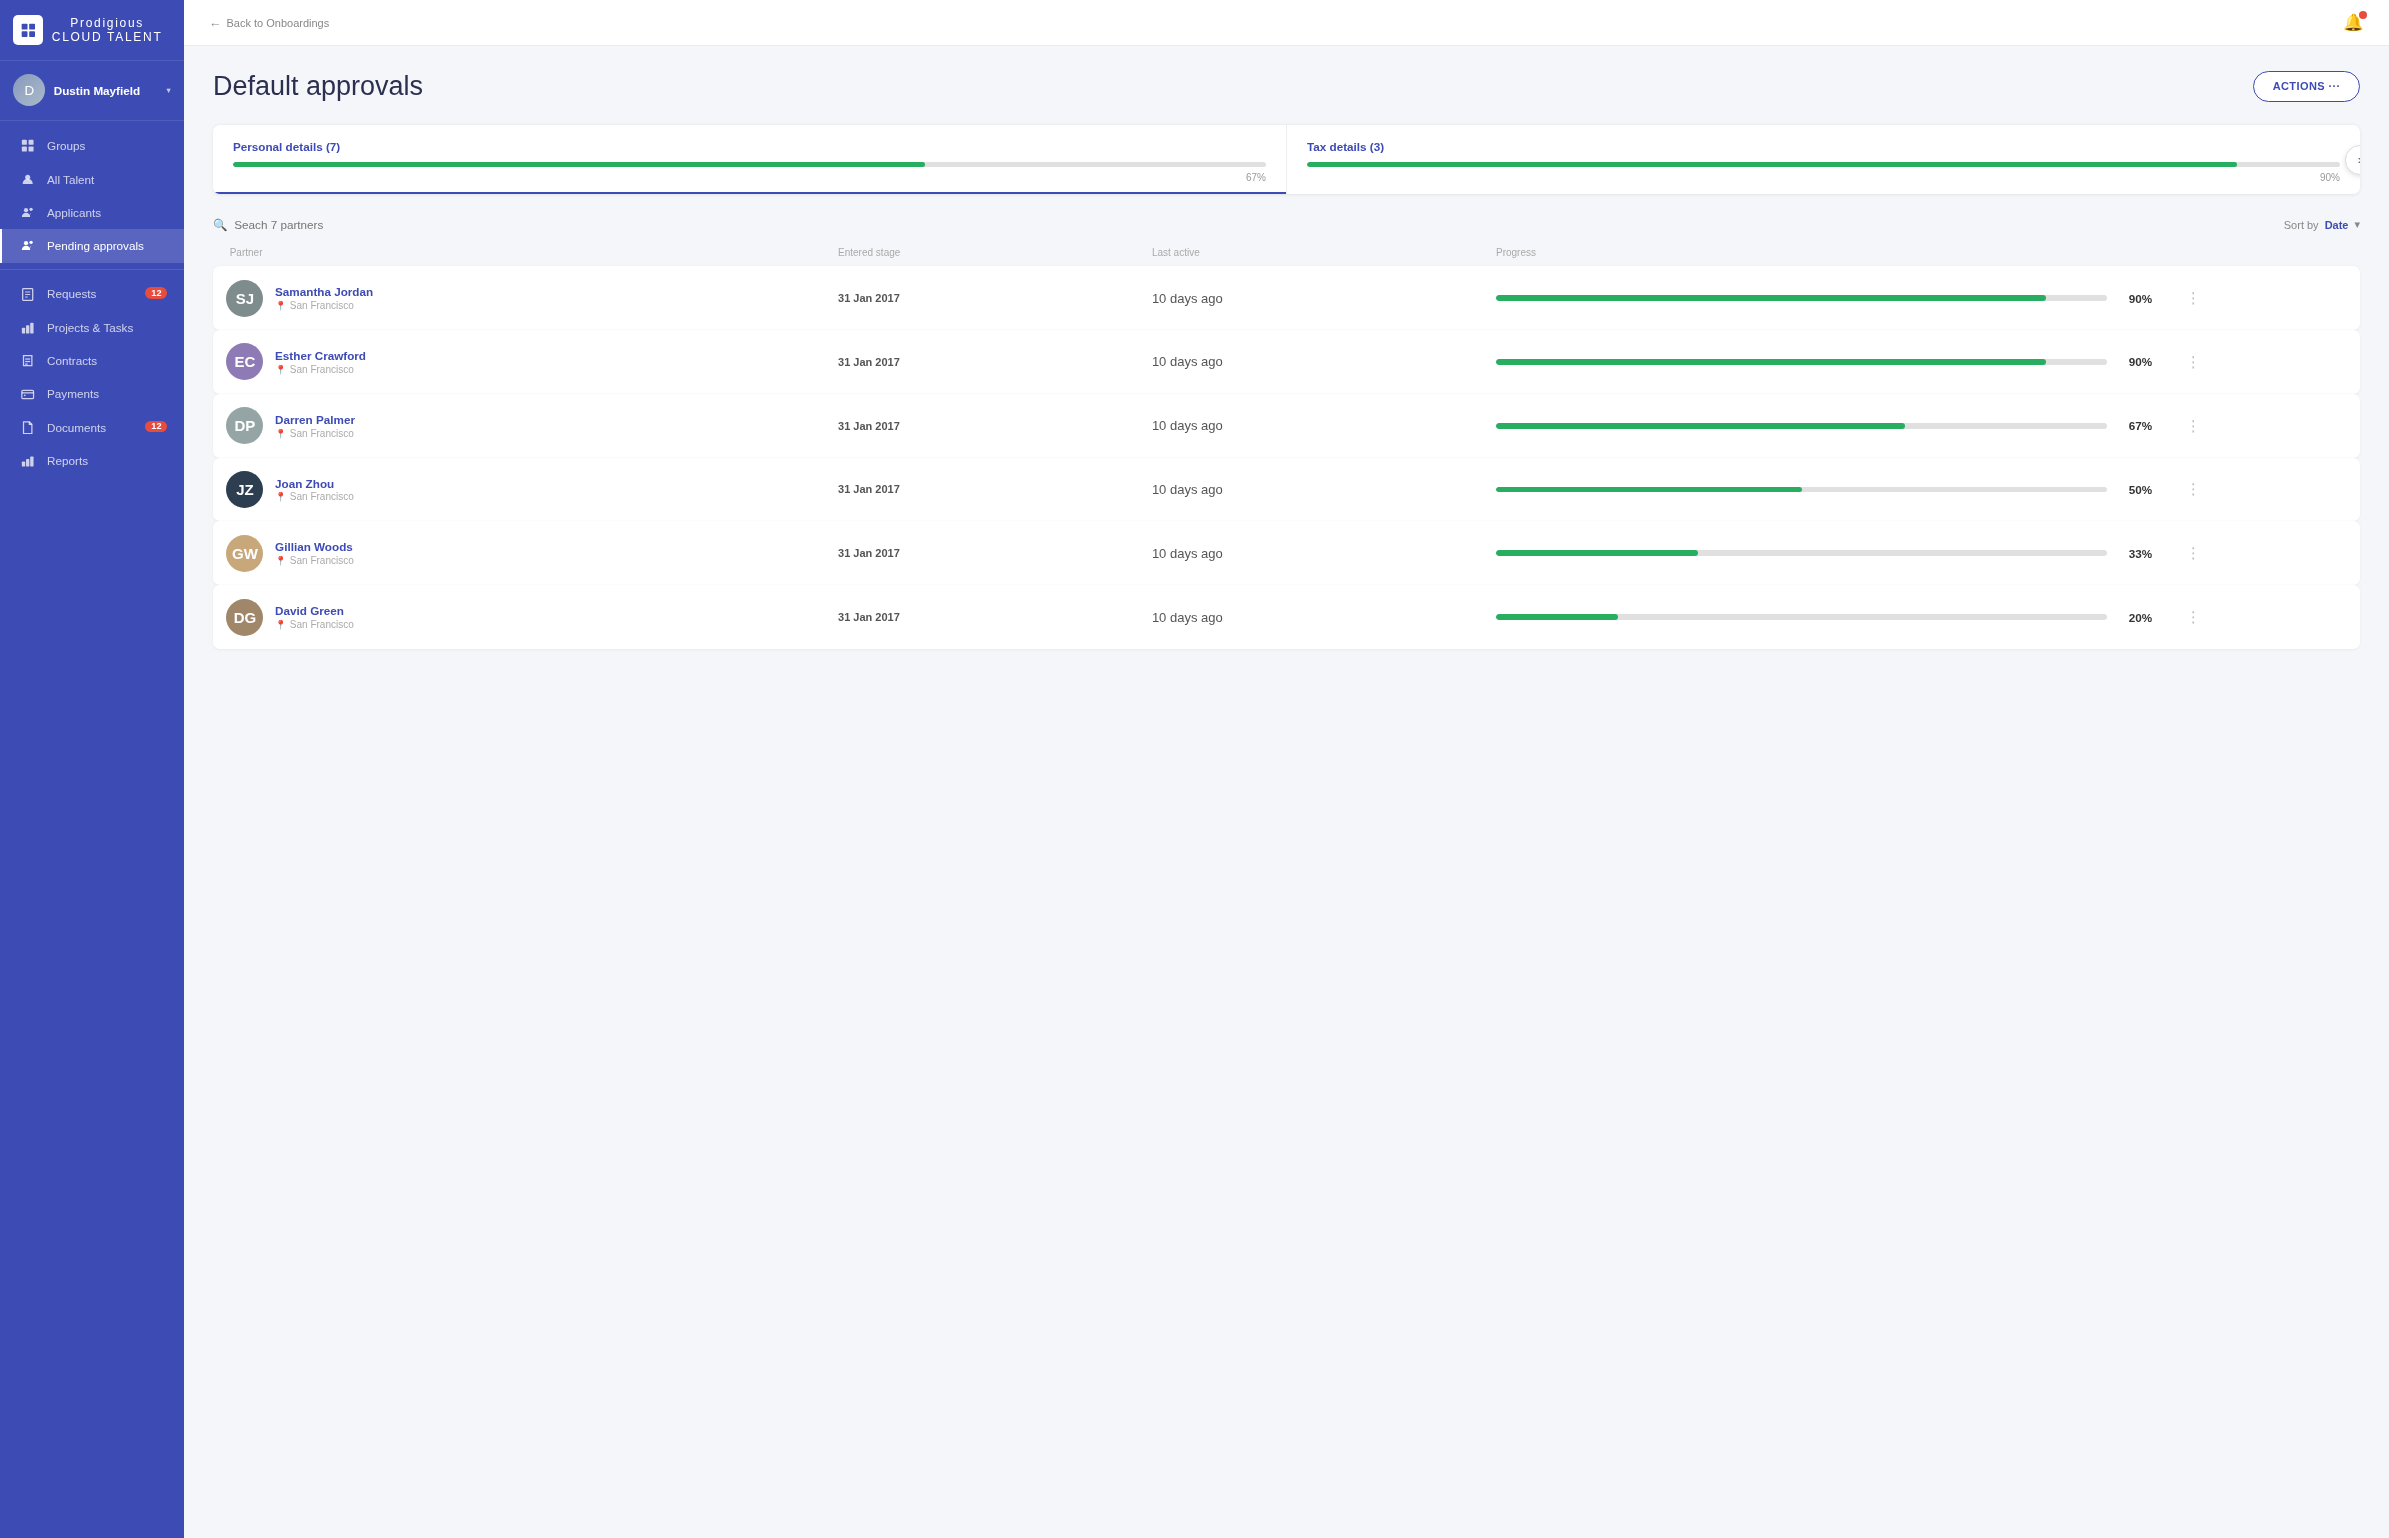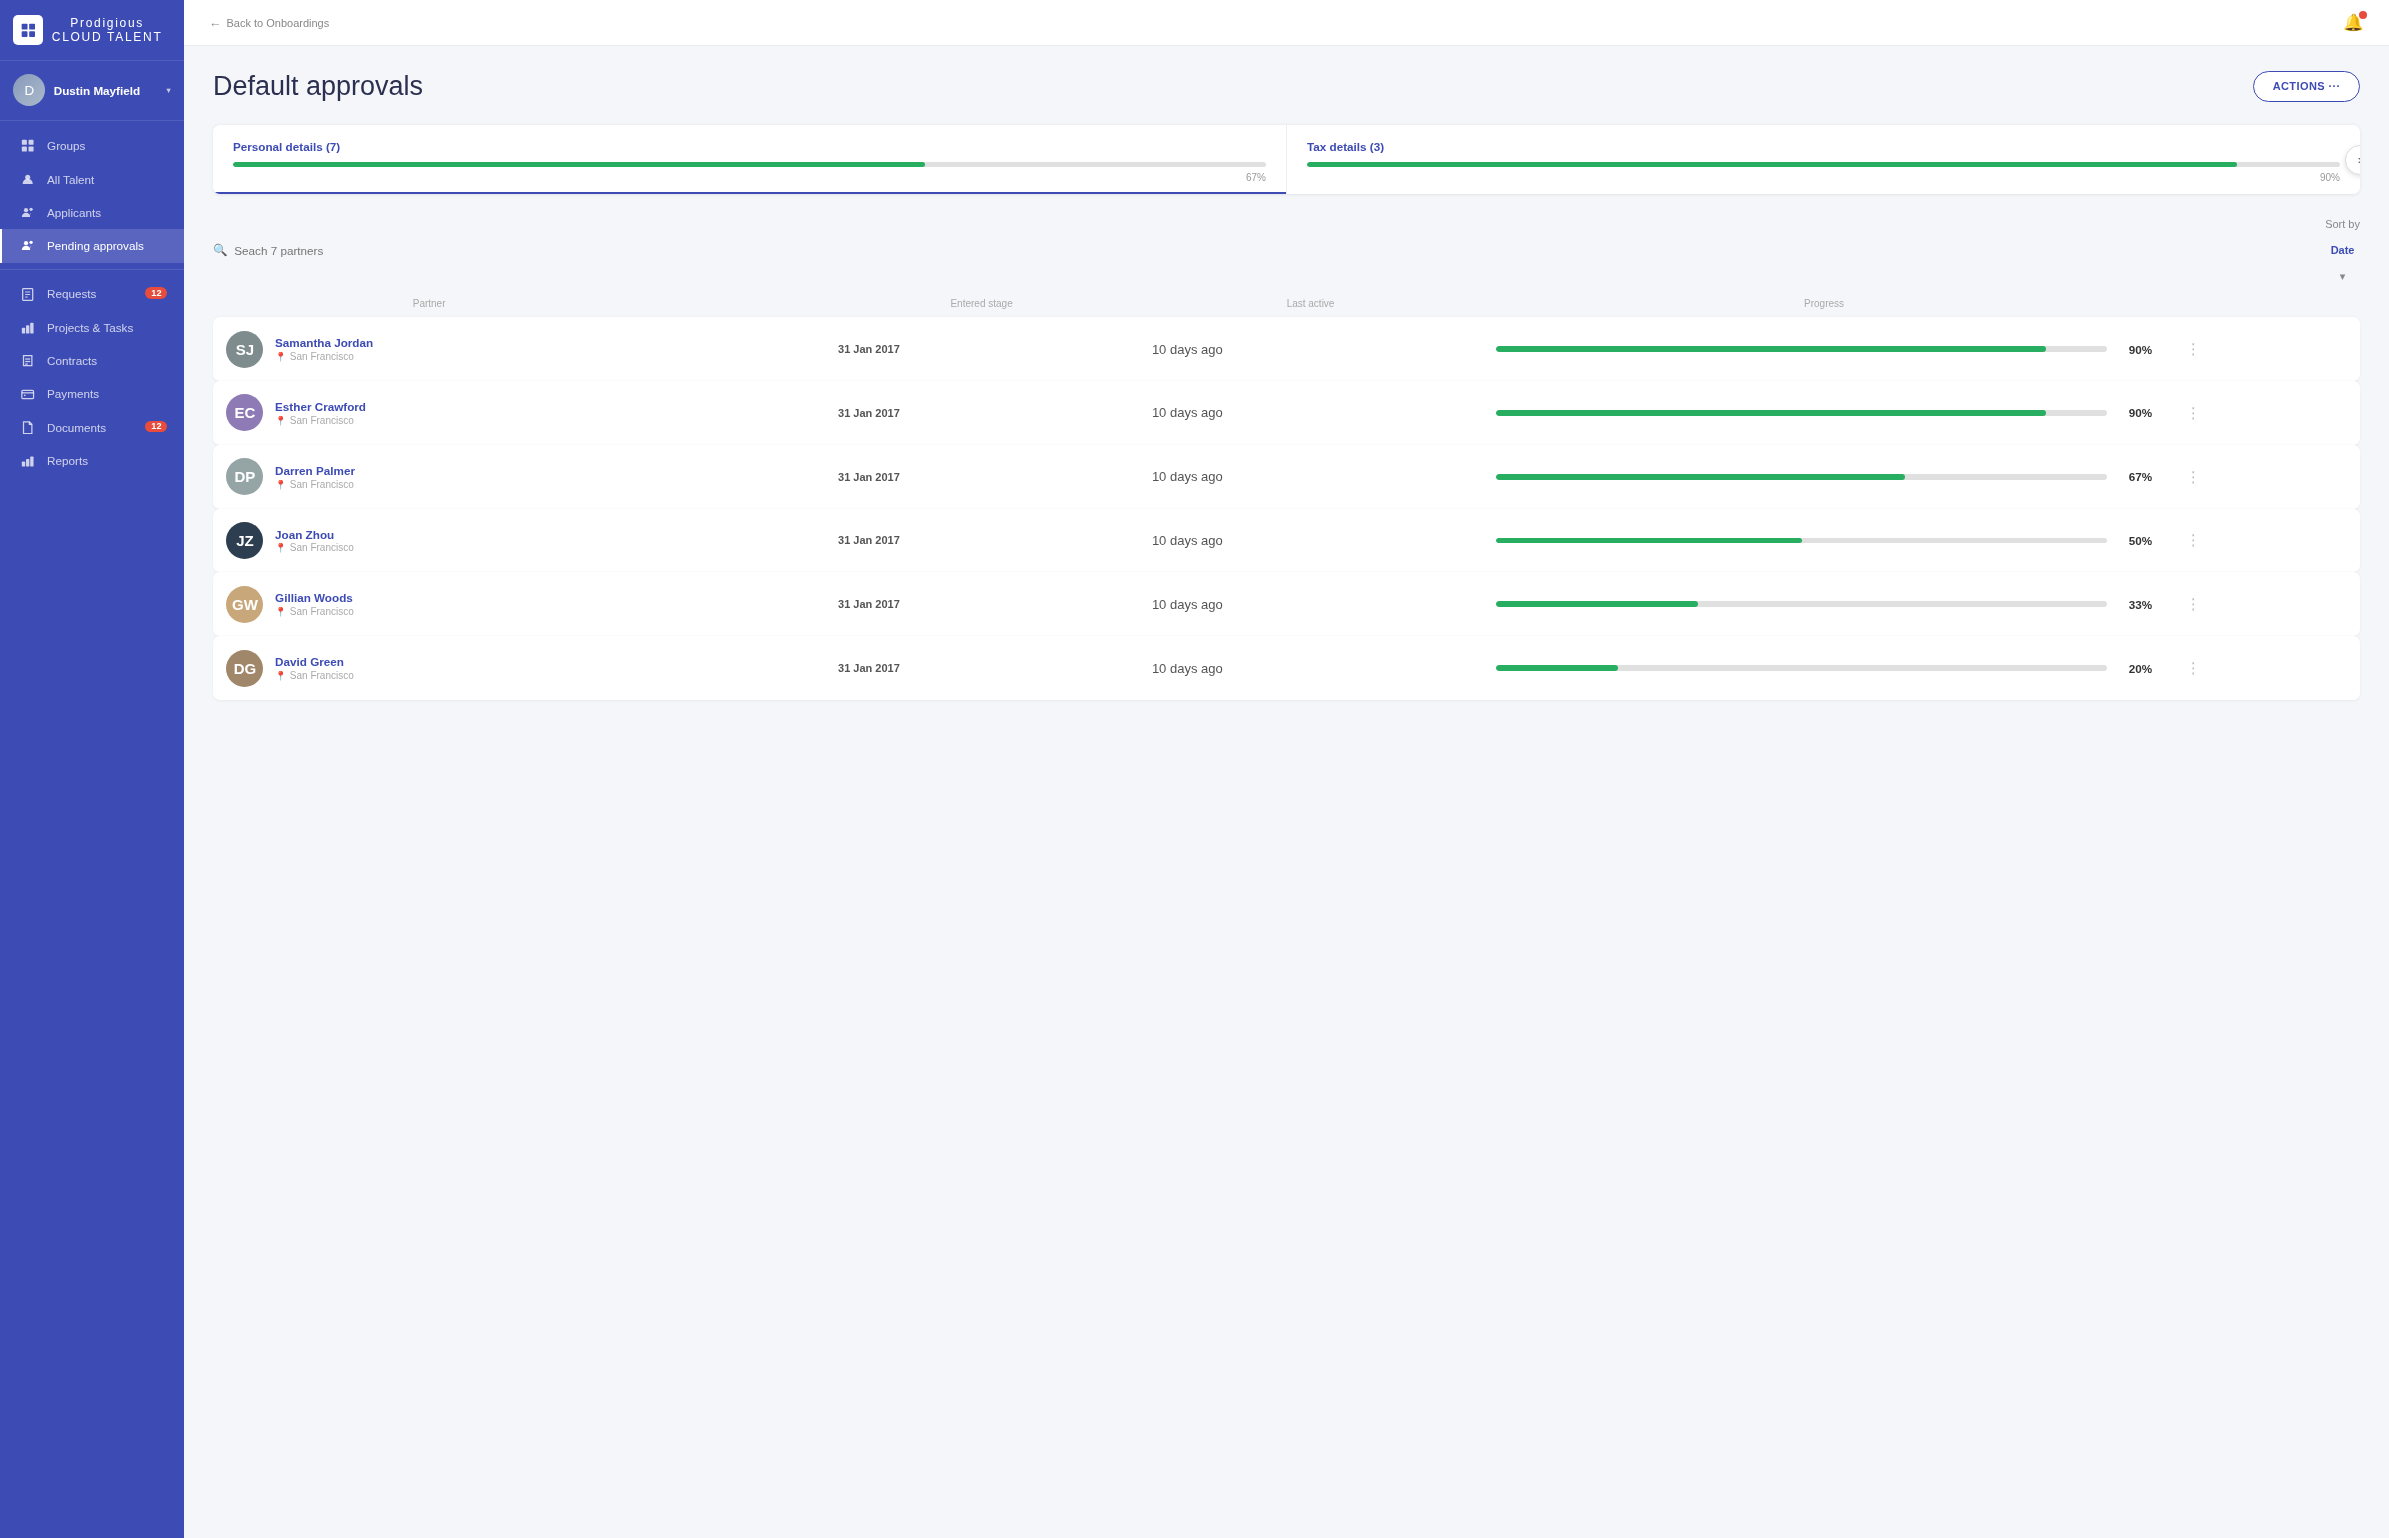--- a/index.html
+++ b/index.html
@@ -229,31 +229,31 @@
       font-size: 11.7px;
     }
     .search-input {
       border: none;
       background: transparent;
       font-size: 11.7px;
       color: #333;
       outline: none;
       width: 167px;
     }
-    .sort-wrapper { font-size: 11px; color: #888; display: flex; align-items: center; gap: 14px; flex-direction: column; }
+    .sort-wrapper { font-size: 11px; color: #888; display: flex; align-items: center; gap: 6px; }
     .sort-value { color: #3d4bb4; font-weight: 600; cursor: pointer; }
 
     
     .partners-table {
       width: 100%;
       border-collapse: collapse;
     }
     .partners-table thead tr { }
     .partners-table th {
-      text-align: center;
+      text-align: left;
       font-size: 10px;
       color: #aaa;
       font-weight: 500;
       padding: 0 13.4px 8.4px;
       border-bottom: none;
     }
     .partners-table th:first-child { padding-left: 16.7px; }
 
     .table-row {
       background: #fff;

